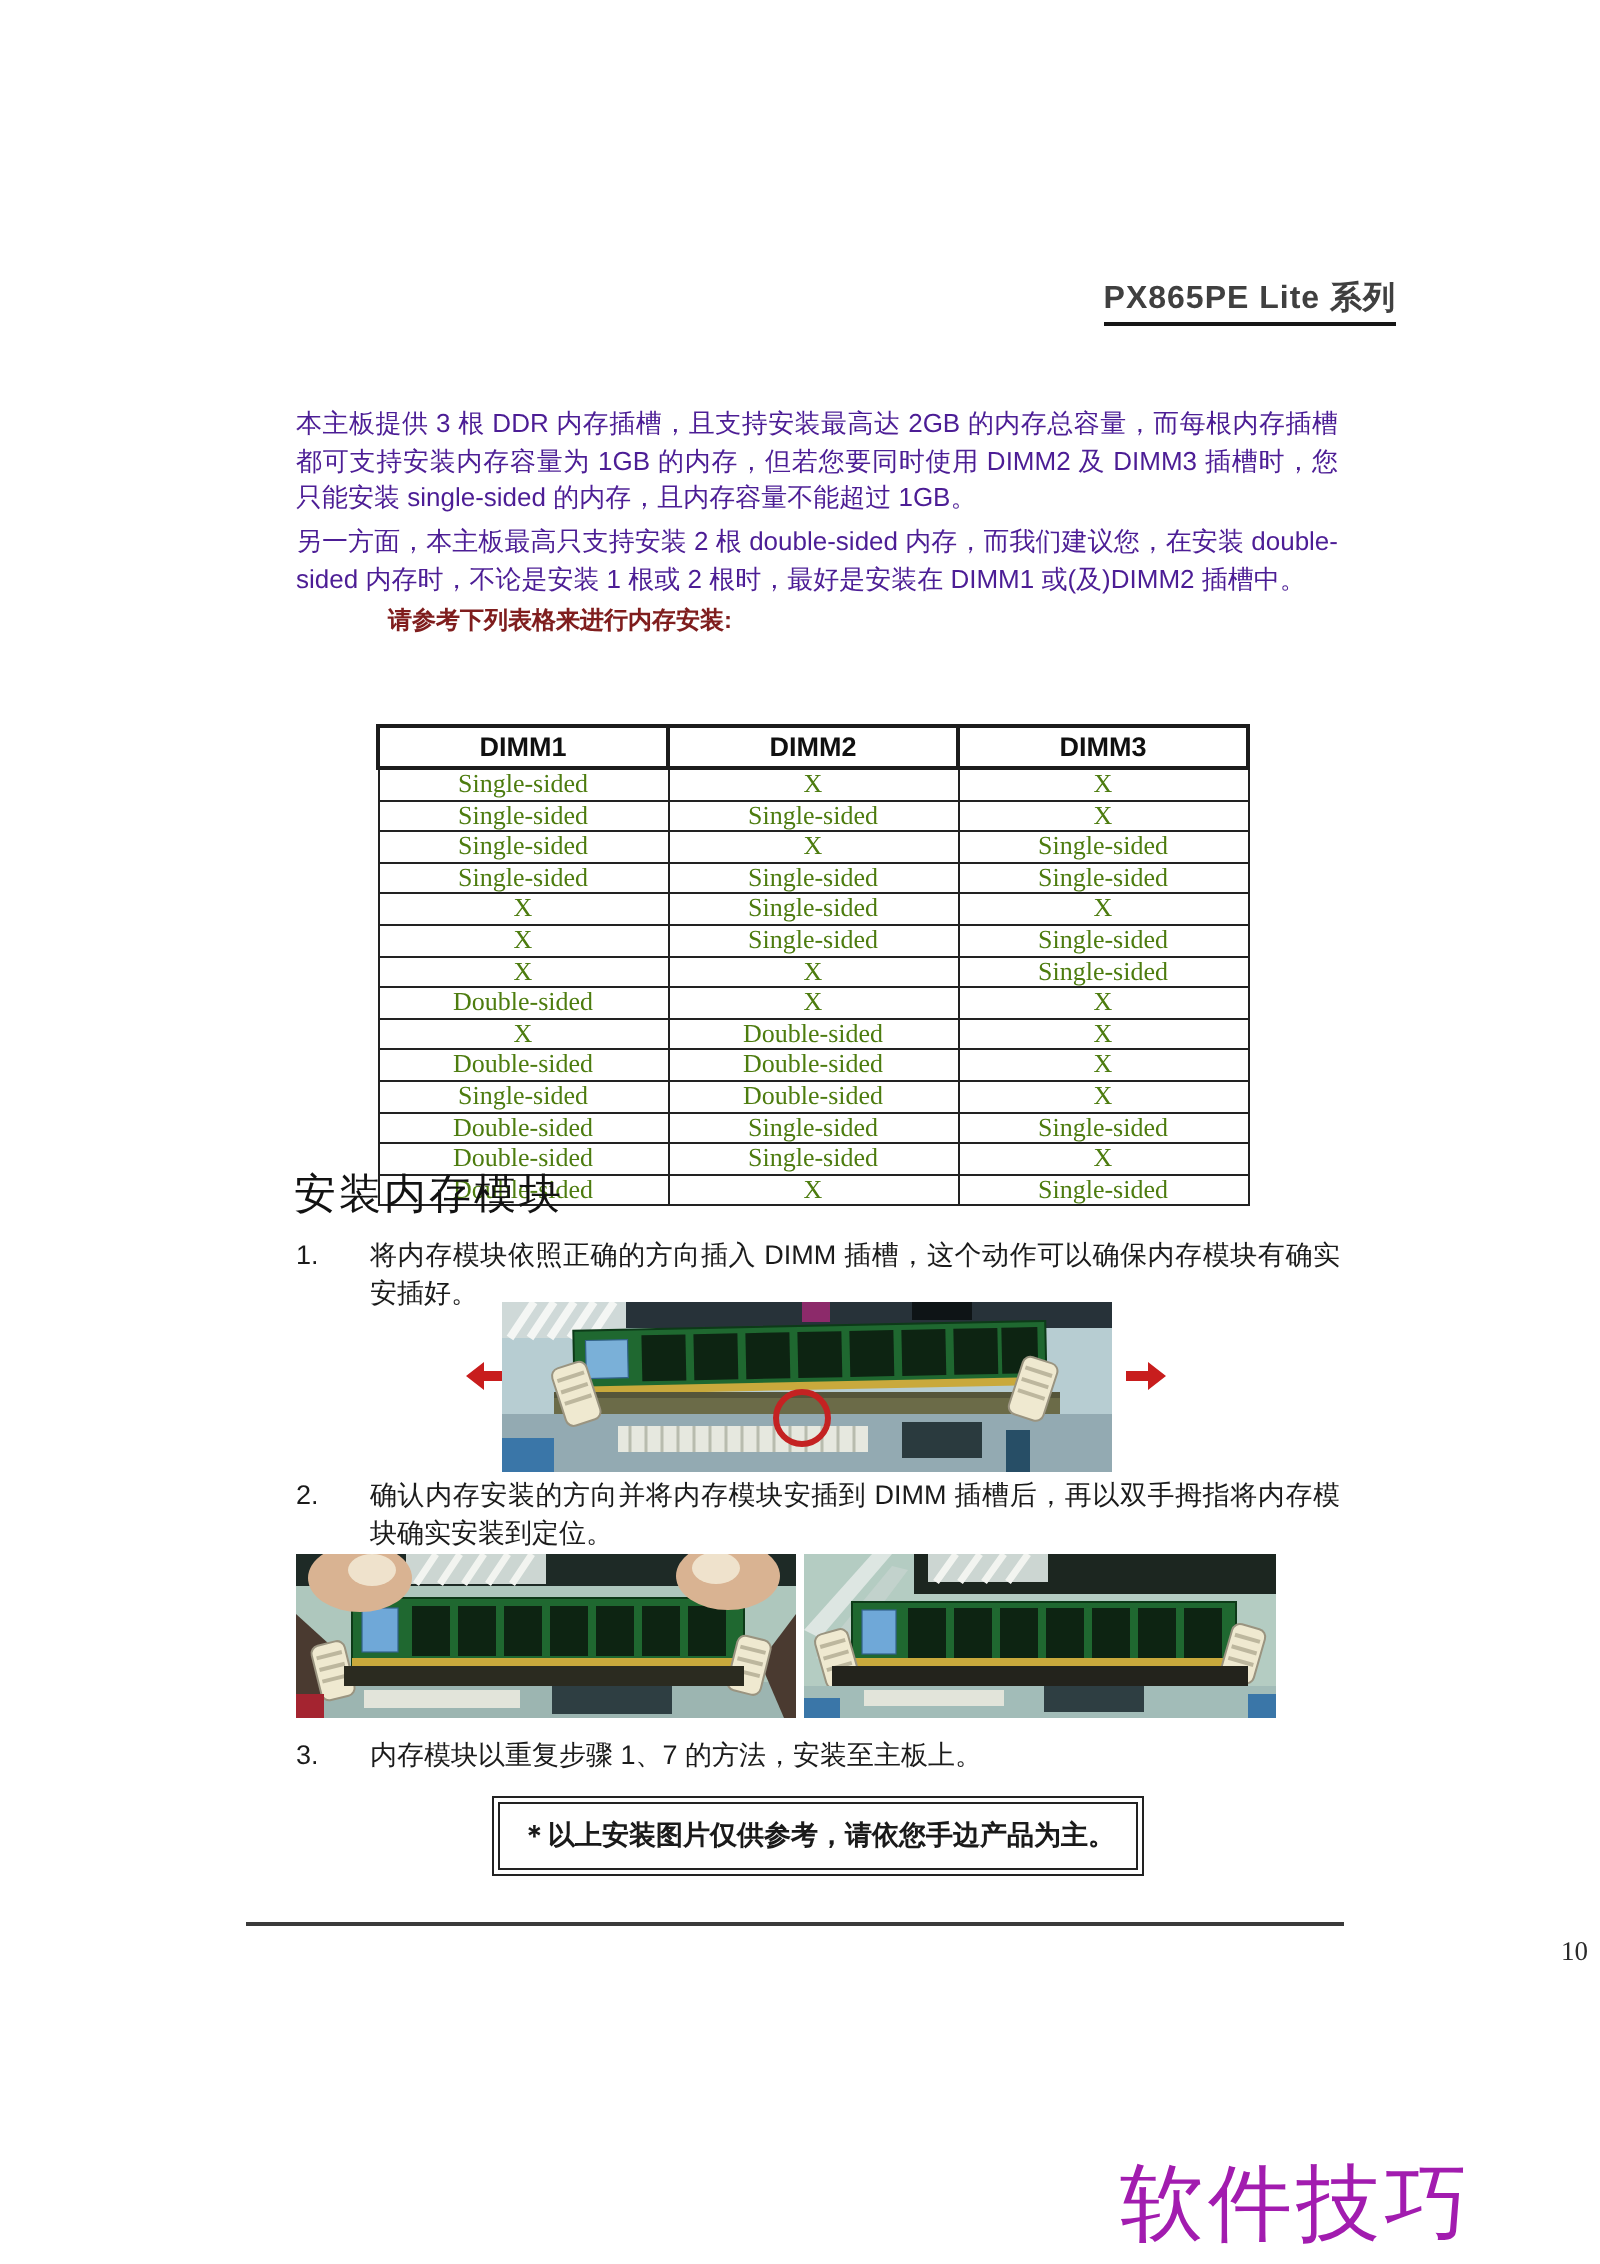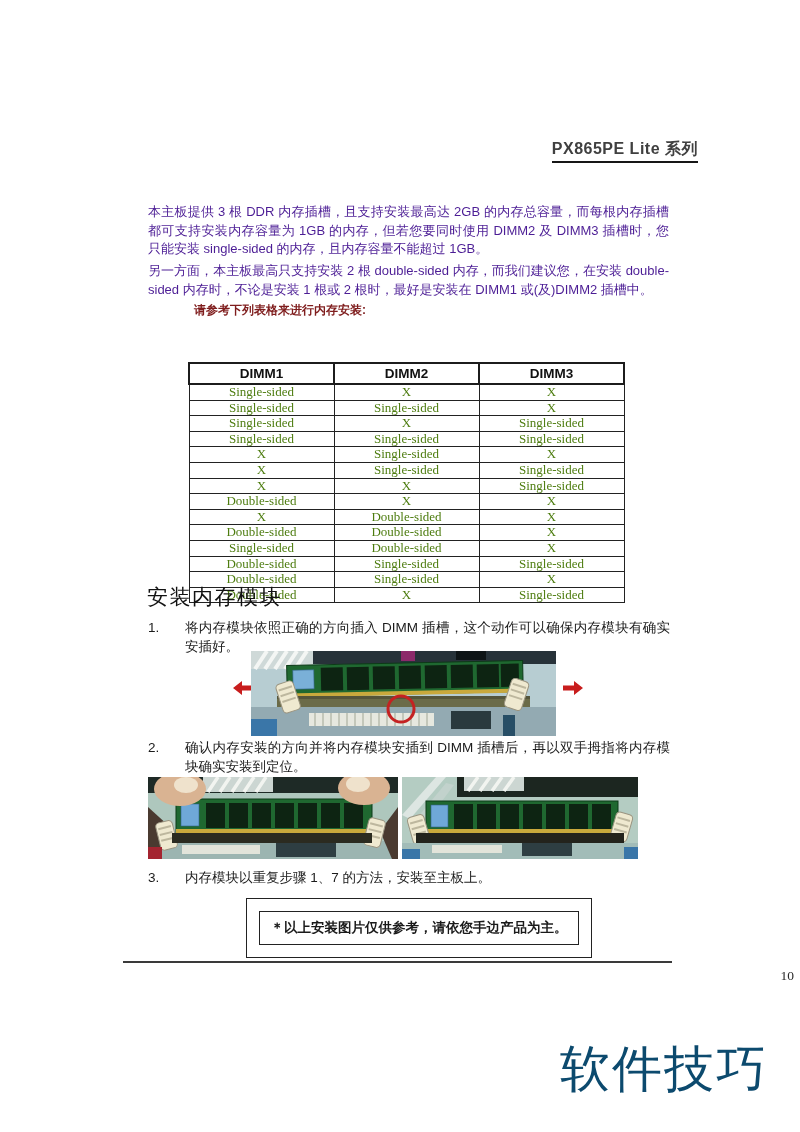--- a/index.html
+++ b/index.html
@@ -66,41 +66,41 @@
   .step3 { top: 869px; }
   .photo1-wrap { position: absolute; left: 233px; top: 651px; width: 350px; height: 85px; }
   .photo1-wrap .shot { position: absolute; left: 18px; top: 0; }
   .arrow { position: absolute; top: 30px; }
   .arrow.left { left: 0; }
   .arrow.right { right: 0; }
   .shot2 { position: absolute; left: 148px; top: 777px; }
   .shot3 { position: absolute; left: 402px; top: 777px; }
   .note-box {
     position: absolute; left: 246px; top: 898px; width: 320px;
-    border: 1.5px solid #222; padding: 12px;
+    border: 1.5px solid #222; padding: 2px;
   }
   .note-box .inner {
     border: 1px solid #222;
     padding: 7px 6px;
     text-align: center;
     font-family: "Liberation Serif", serif;
     font-size: 13.5px; color: #1a1a1a; font-weight: bold;
   }
   .footer-line {
     position: absolute; left: 123px; top: 961px;
     width: 549px; height: 2px; background: #3a3a3a;
   }
   .page-number {
     position: absolute; left: 0; top: 968px; width: 794px;
     text-align: right; font-family: "Liberation Serif", serif;
     font-size: 13.5px; color: #2a2a2a;
   }
   .watermark {
-    position: absolute; left: 560px; top: 1036px;
-    font-size: 50px; color: #0c4a6e; letter-spacing: 2px;
+    position: absolute; left: 560px; top: 1074px;
+    font-size: 42px; color: #a21caf; letter-spacing: 2px;
     white-space: nowrap;
   }
 </style>
 </head>
 <body>
 
 <div class="page">
 
   <div class="header-title">PX865PE Lite 系列</div>
 

